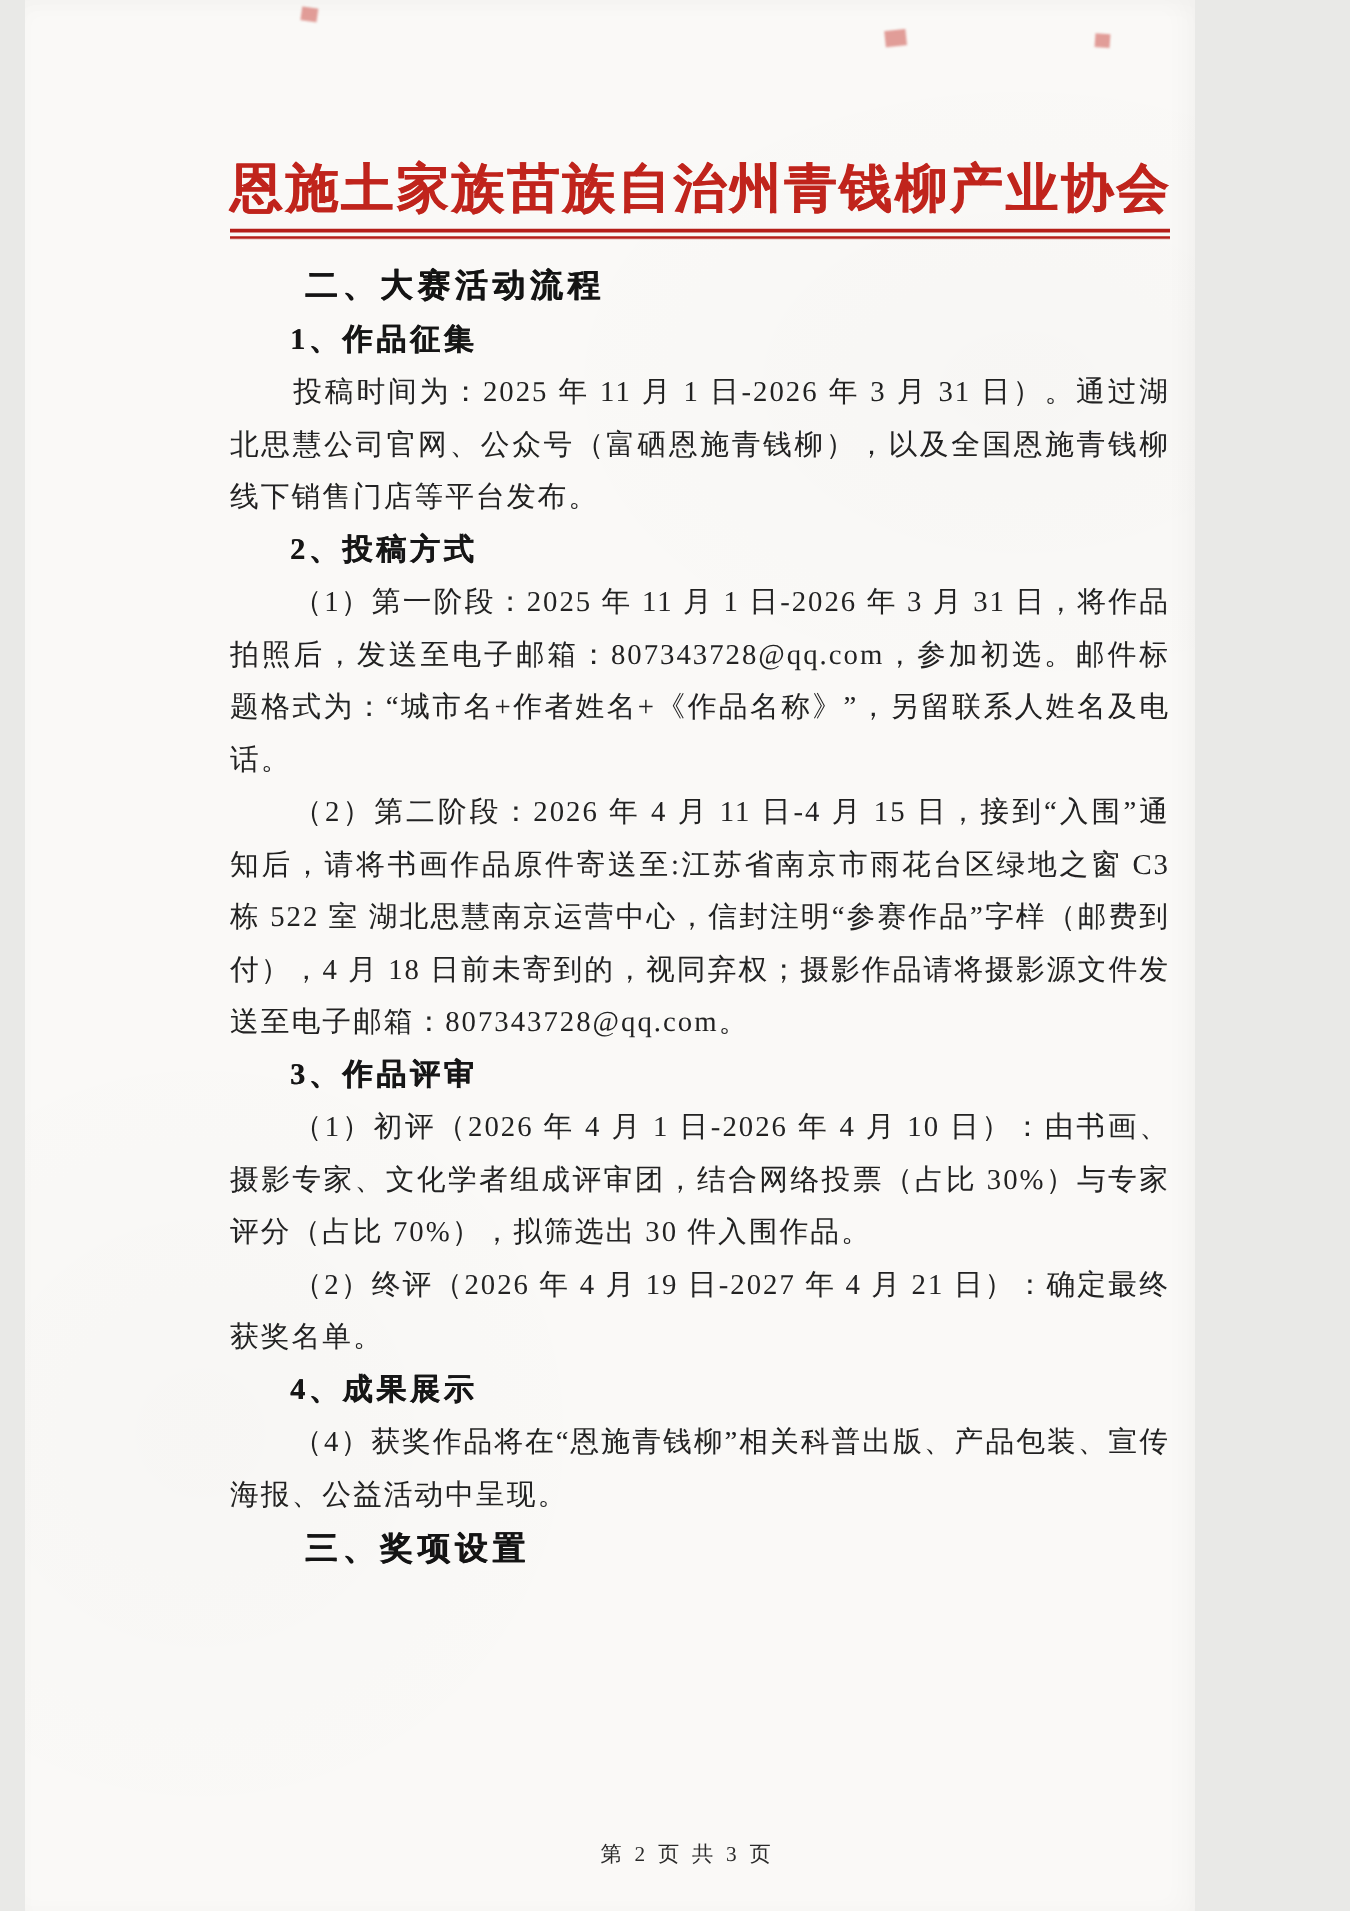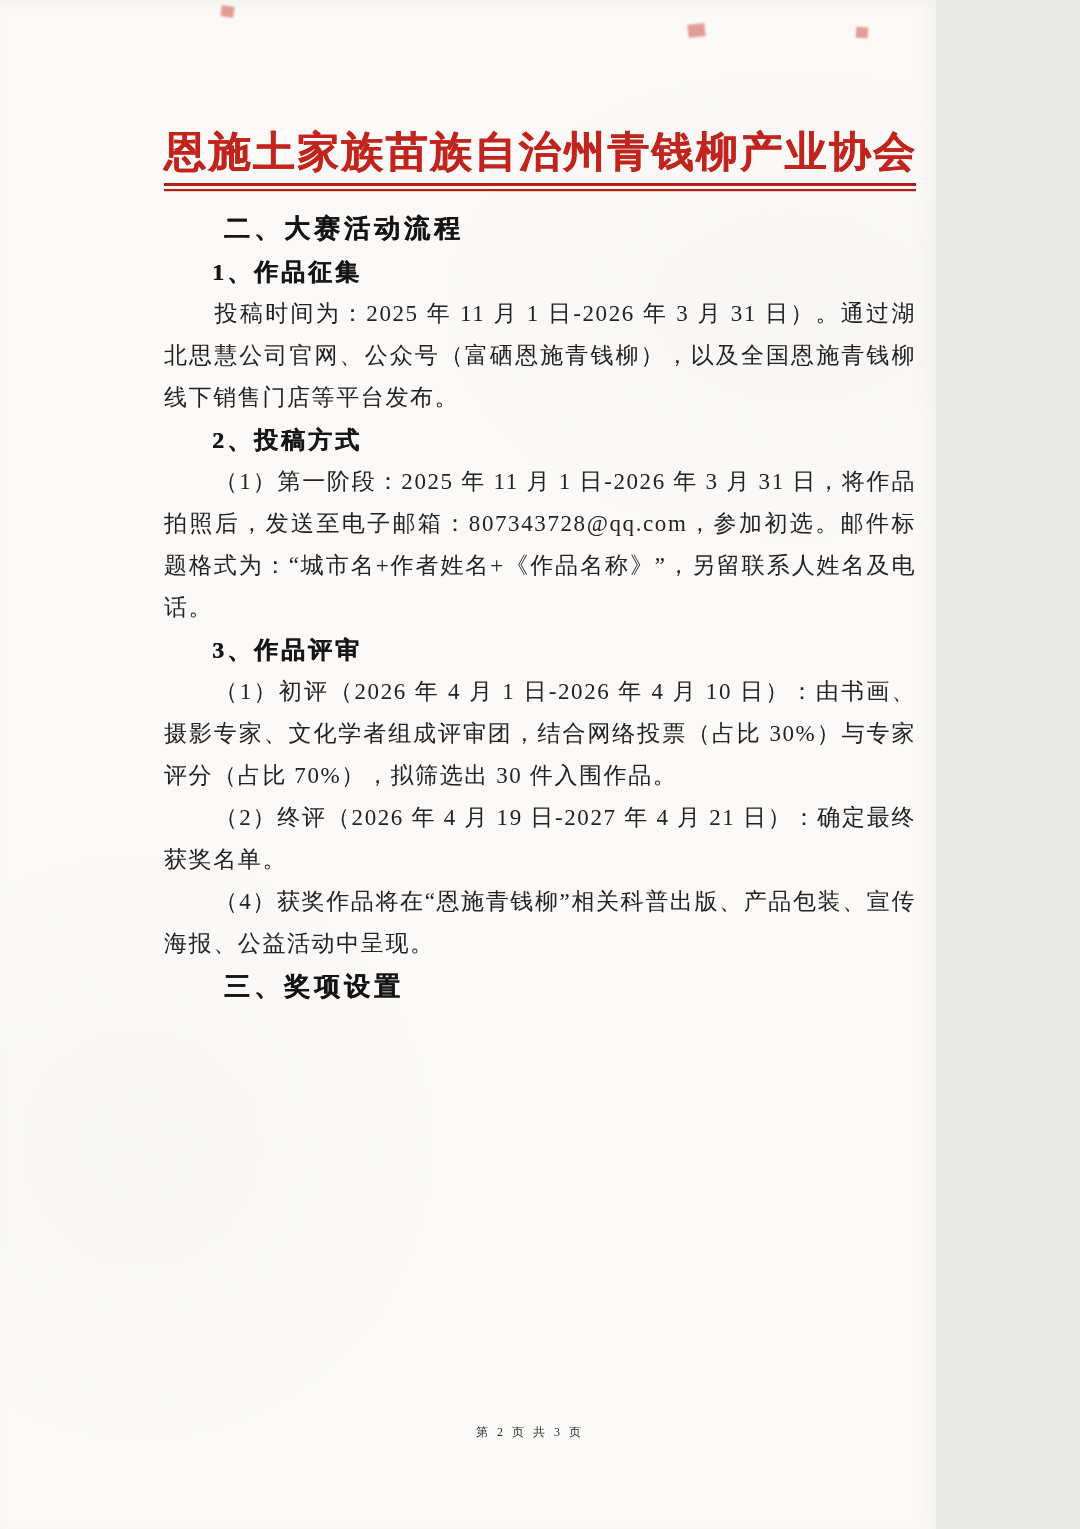--- a/index.html
+++ b/index.html
@@ -16,20 +16,21 @@
     position: relative;
     width: 936px;
     height: 1529px;
     background:
       radial-gradient(ellipse 600px 400px at 85% 20%, rgba(0,0,0,0.012), transparent 70%),
       radial-gradient(ellipse 500px 500px at 15% 75%, rgba(0,0,0,0.012), transparent 70%),
       #faf9f7;
     box-shadow: inset -10px 0 18px rgba(0,0,0,0.025), inset 0 8px 14px rgba(0,0,0,0.015);
     overflow: hidden;
     color: #1e1e1e;
+    margin-left: 20px;
   }
   .content {
     position: absolute;
     left: 164px;
     top: 126px;
     width: 752px;
   }
   .letterhead-title {
     font-size: 42px;
     line-height: 52px;
@@ -78,25 +79,25 @@
     line-height: 42px;
     margin: 0;
     text-align: justify;
     text-indent: 2.2em;
     letter-spacing: 1.6px;
     color: #222;
     word-break: break-all;
   }
   .page-footer {
     position: absolute;
-    top: 1424px;
+    top: 1472px;
     left: 0;
     width: 1060px;
     text-align: center;
-    font-size: 12px;
+    font-size: 17px;
     letter-spacing: 3px;
     color: #2a2a2a;
   }
   
   .artifact {
     position: absolute;
     background: rgba(195, 45, 35, 0.45);
     filter: blur(1px);
   }
   .artifact.a1 { left: 221px; top: 6px;  width: 13px; height: 11px; transform: rotate(8deg); }
@@ -123,27 +124,29 @@
       <p class="h2">二、大赛活动流程</p>
 
       <p class="h3">1、作品征集</p>
 
       <p class="para">投稿时间为：2025 年 11 月 1 日-2026 年 3 月 31 日）。通过湖北思慧公司官网、公众号（富硒恩施青钱柳），以及全国恩施青钱柳线下销售门店等平台发布。</p>
 
       <p class="h3">2、投稿方式</p>
 
       <p class="para">（1）第一阶段：2025 年 11 月 1 日-2026 年 3 月 31 日，将作品拍照后，发送至电子邮箱：807343728@qq.com，参加初选。邮件标题格式为：“城市名+作者姓名+《作品名称》”，另留联系人姓名及电话。</p>
 
+      <p class="para">（2）第二阶段：2026 年 4 月 11 日-4 月 15 日，接到“入围”通知后，请将书画作品原件寄送至:江苏省南京市雨花台区绿地之窗 C3 栋 522 室  湖北思慧南京运营中心，信封注明“参赛作品”字样（邮费到付），4 月 18 日前未寄到的，视同弃权；摄影作品请将摄影源文件发送至电子邮箱：807343728@qq.com。</p>
 
       <p class="h3">3、作品评审</p>
 
       <p class="para">（1）初评（2026 年 4 月 1 日-2026 年 4 月 10 日）：由书画、摄影专家、文化学者组成评审团，结合网络投票（占比 30%）与专家评分（占比 70%），拟筛选出 30 件入围作品。</p>
 
       <p class="para">（2）终评（2026 年 4 月 19 日-2027 年 4 月 21 日）：确定最终获奖名单。</p>
 
+      <p class="h3">4、成果展示</p>
 
 
 
       <p class="para">（4）获奖作品将在“恩施青钱柳”相关科普出版、产品包装、宣传海报、公益活动中呈现。</p>
 
       <p class="h2">三、奖项设置</p>
 
     </div>
   </div>
 

